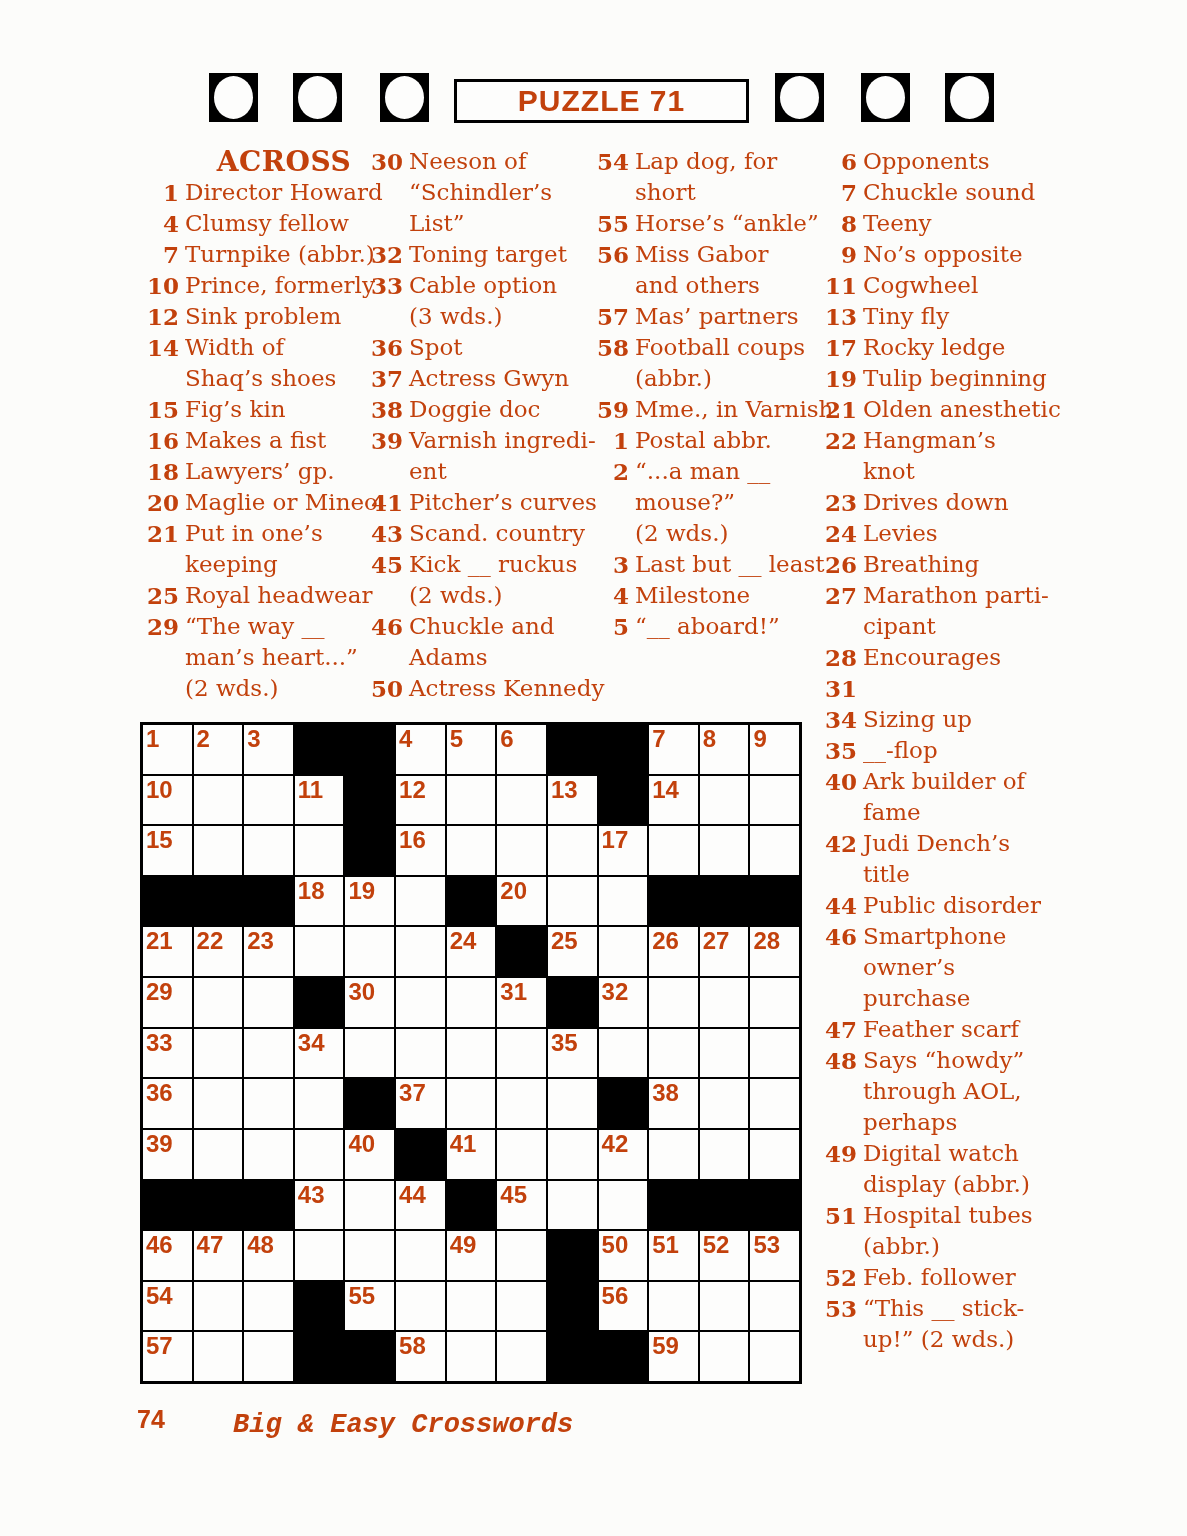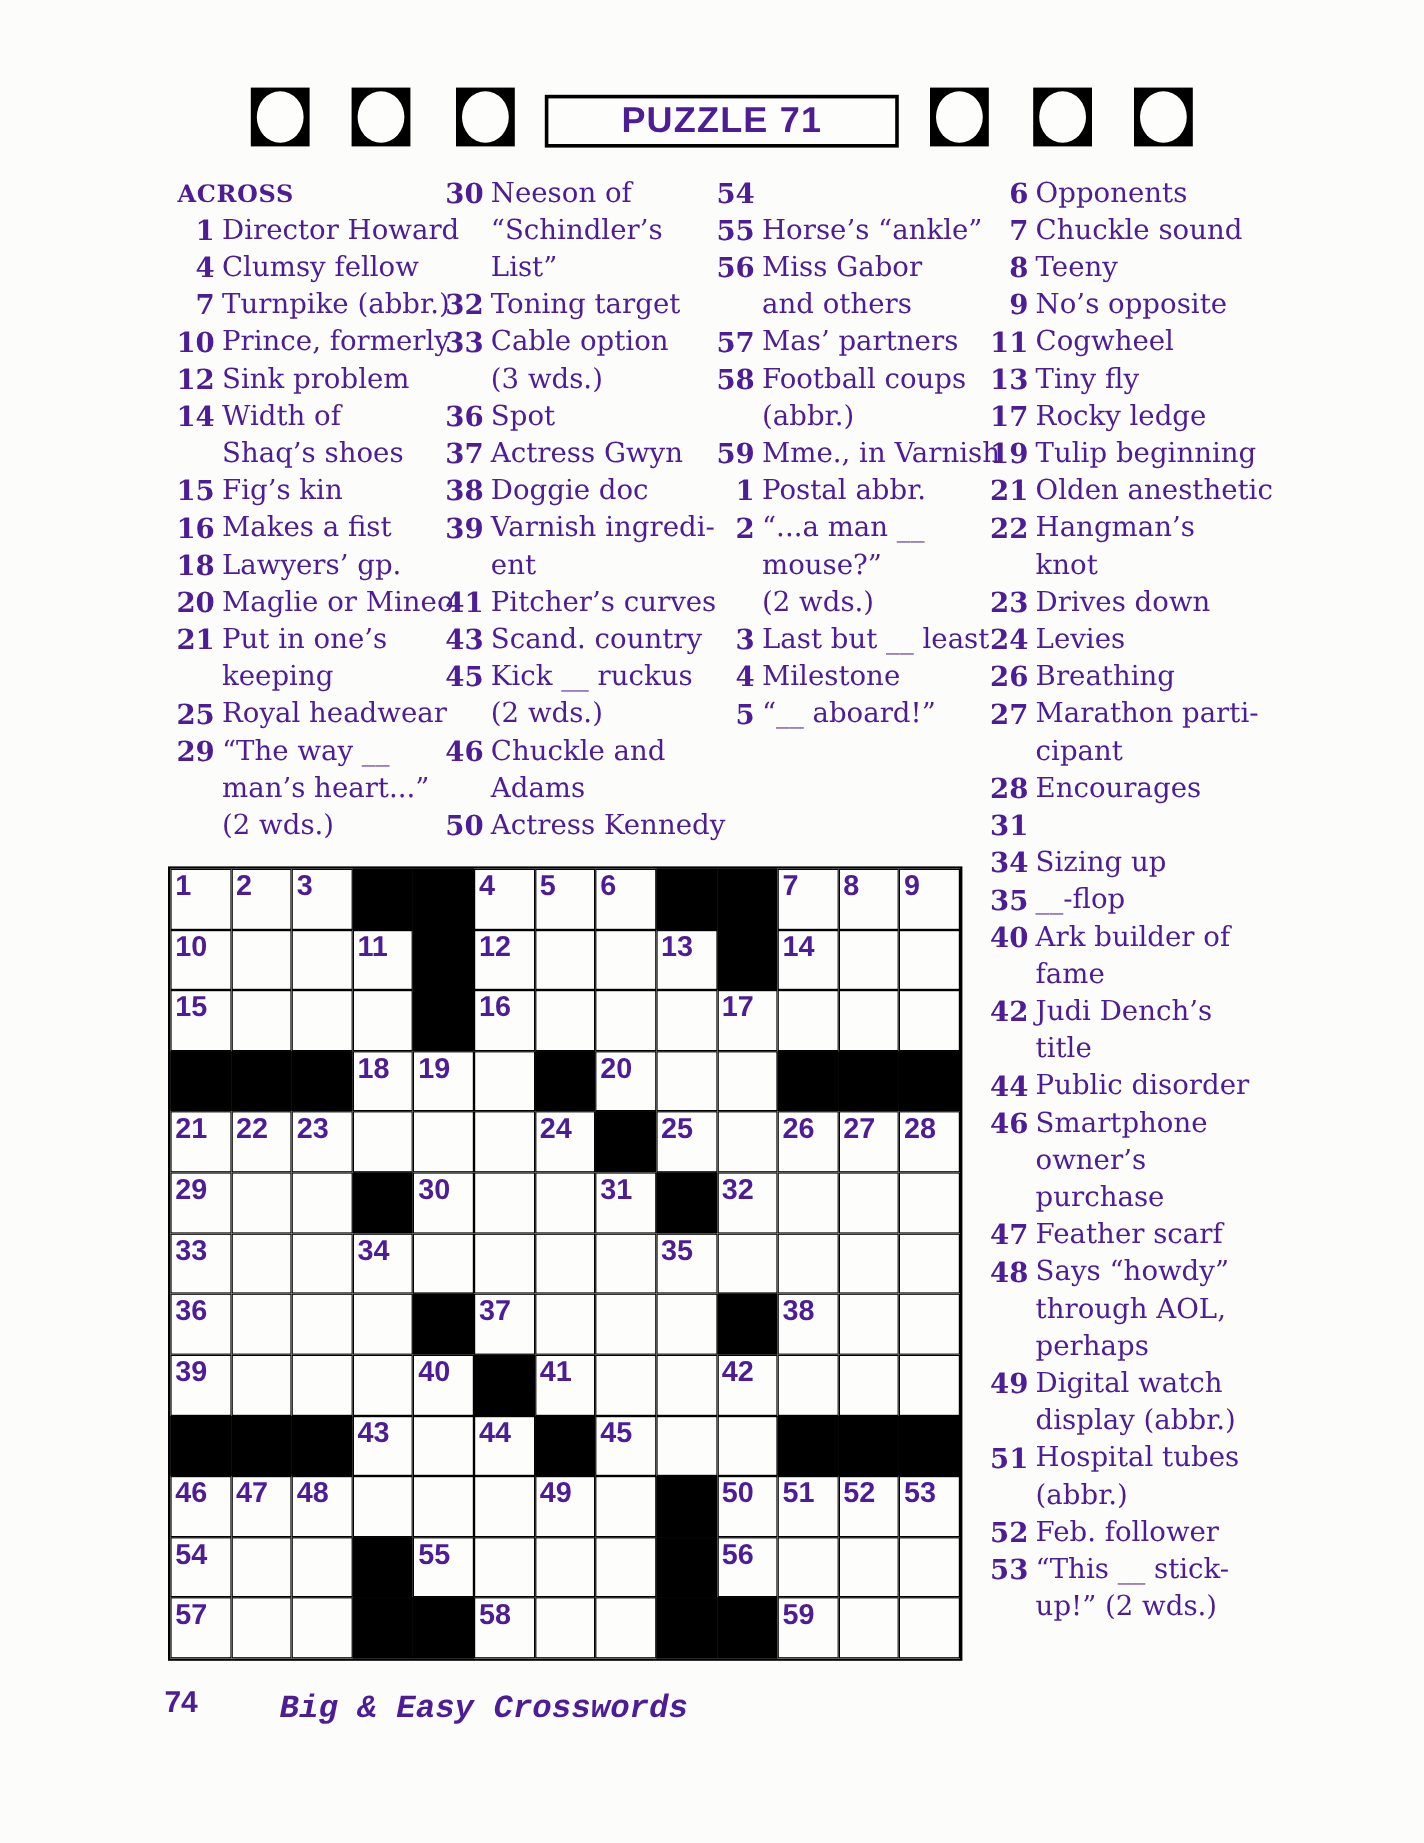--- a/index.html
+++ b/index.html
@@ -1,39 +1,39 @@
 <!DOCTYPE html>
 <html><head>
 <meta charset="utf-8">
 <style>
   * { margin:0; padding:0; box-sizing:border-box; }
   html,body { background:#ffffff; }
   .page {
     position:relative; width:1187px; height:1536px;
-    background:#fcfcfa; color:#4c1d95; overflow:hidden;
+    background:#fcfcfa; color:#c2410c; overflow:hidden;
     font-family:"DejaVu Serif", serif;
   }
   
   .hdr { position:absolute; left:0; top:73px; width:100%; height:52px; }
   .orn { position:absolute; top:0; width:49px; height:49px; background:#000; }
   .orn::after {
     content:""; position:absolute; left:5px; right:5px; top:3px; bottom:3px;
     background:#fdfdfc; border-radius:50%;
   }
   .title-box {
     position:absolute; left:454px; top:6px; width:295px; height:44px;
     border:3px solid #000; background:#fdfdfc; text-align:center;
     font-family:"Liberation Sans", sans-serif; font-weight:700;
     font-size:30px; line-height:38px; letter-spacing:1px;
   }
   
   .col { position:absolute; top:146px; width:258px; }
   #col1 { left:146px; } #col2 { left:370px; } #col3 { left:596px; } #col4 { left:824px; }
   .clue-header {
-    font-weight:700; font-size:20px; line-height:31px; letter-spacing:.5px; margin-left:2px;
+    font-weight:700; font-size:28px; line-height:31px; letter-spacing:.5px; margin-left:18px;text-align:center;
   }
   .down-gap { margin-top:31px; }
   .clue { display:flex; align-items:flex-start; }
   .clue .num {
     flex:0 0 33px; text-align:right; font-weight:700;
     font-size:23px; line-height:31px;
   }
   .clue .txt {
     margin-left:6px; width:218px; white-space:pre-line;
     font-size:23px; line-height:31px;
@@ -201,20 +201,22 @@
           <span class="num">50</span>
           <span class="txt">Actress Kennedy</span>
         </div>
       </div>
   </div>
 
   <div class="col" id="col3">
     <div>
         <div class="clue">
           <span class="num">54</span>
+          <span class="txt">Lap dog, for
+short</span>
         </div>
         <div class="clue">
           <span class="num">55</span>
           <span class="txt">Horse’s “ankle”</span>
         </div>
         <div class="clue">
           <span class="num">56</span>
           <span class="txt">Miss Gabor
 and others</span>
         </div>

